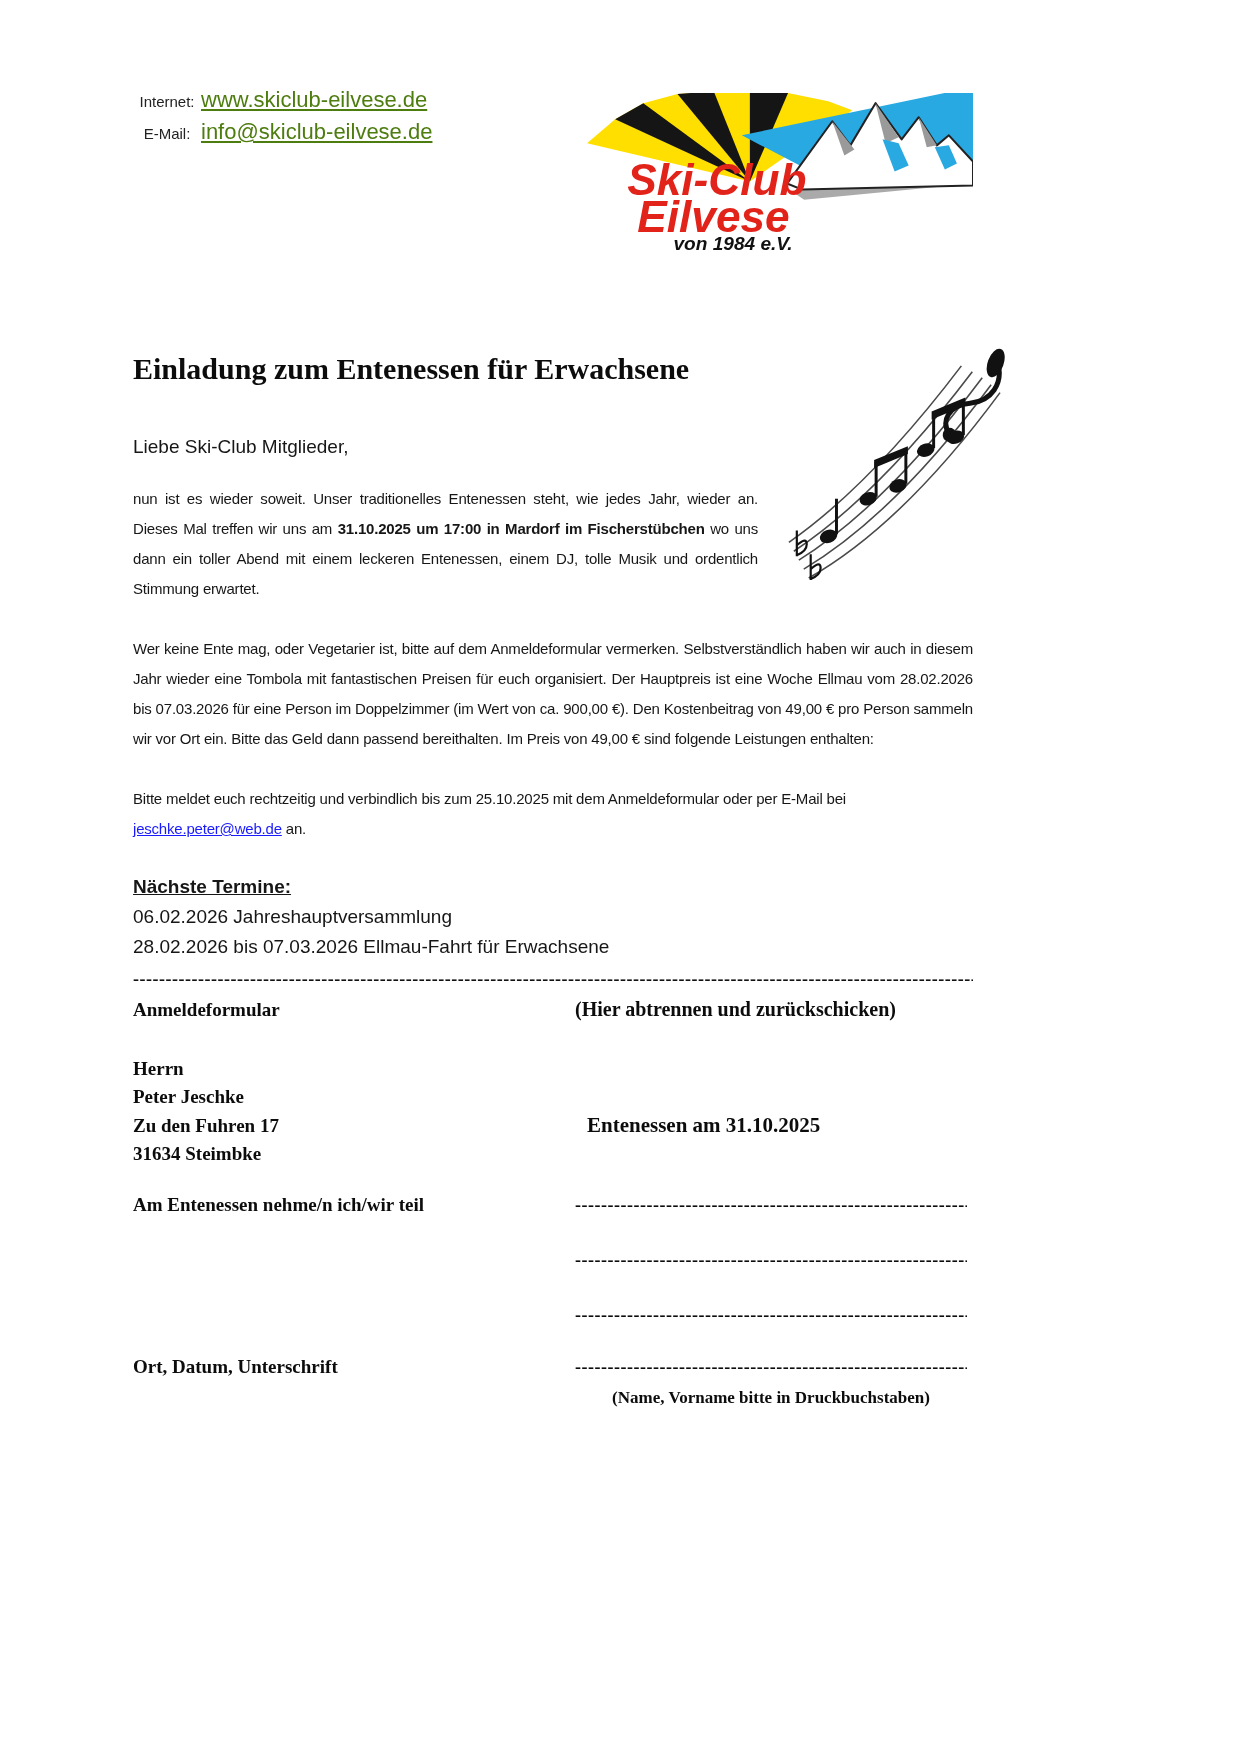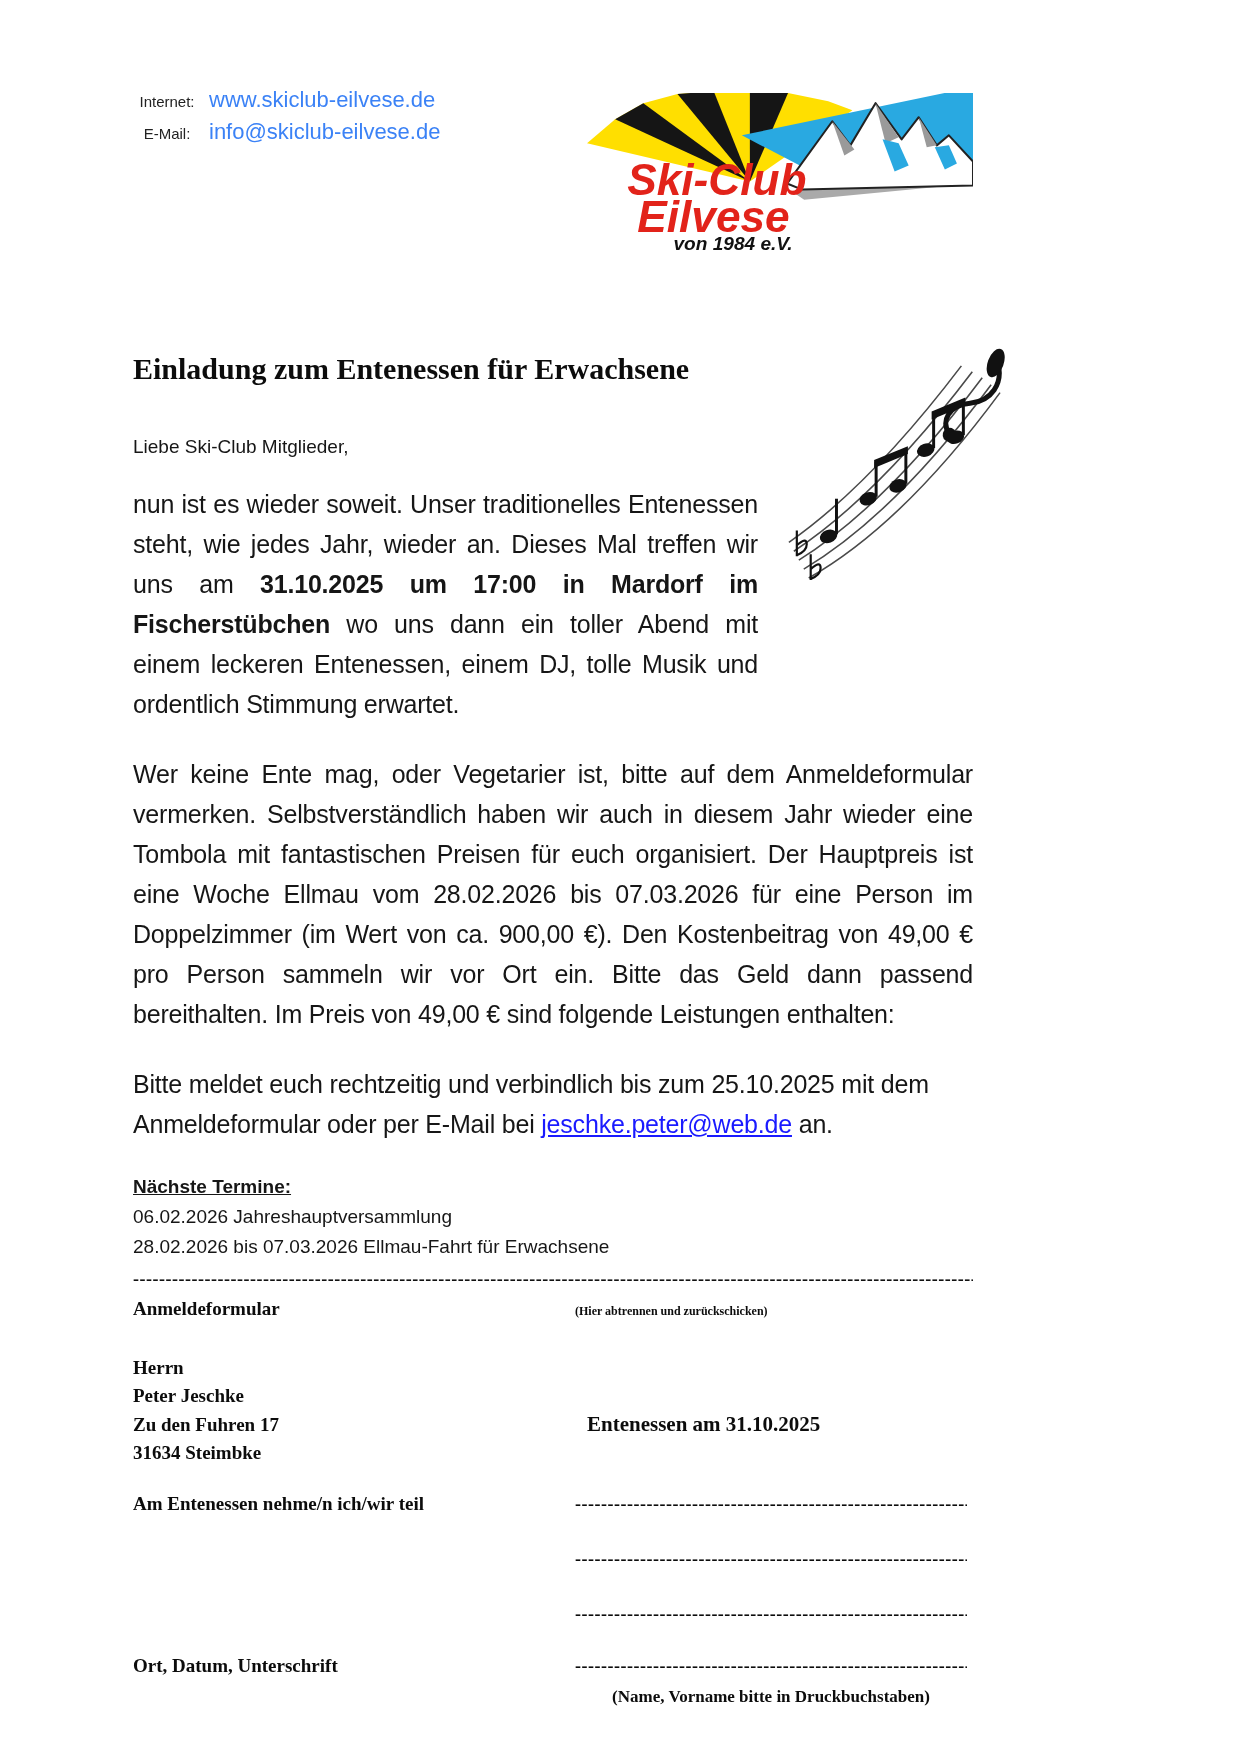--- a/index.html
+++ b/index.html
@@ -13,37 +13,37 @@
     font-family:"Liberation Sans", sans-serif;
     padding:85px 267px 0 133px;
     overflow:hidden;
   }
 
   
   .header { display:flex; justify-content:space-between; align-items:flex-start; }
   .contact-block { padding-top:2px; }
   .contact-row { display:flex; align-items:baseline; margin-bottom:6px;text-align:center; }
   .contact-label { font-size:15px; color:#222; width:68px; flex:none; }
-  .contact-link { font-size:22px; color:#3b82f6; cursor:pointer;margin-left:8px; }
+  .contact-link { font-size:22px; color:#4d7c0f; text-decoration:underline; cursor:pointer; }
   .bank-block { margin-top:16px; font-size:15px; line-height:19px; color:#1c1c1c; }
   .bank-name { font-weight:bold; }
   .seg-serif { font-family:"Liberation Serif", serif; font-size:16px; }
   .pre { white-space:pre-wrap; }
 
   .logo-wrap { width:392px; flex:none; margin-top:8px; }
   .logo-wrap svg { display:block; }
 
   
   .title {
     margin-top:100px;
     font-family:"Liberation Serif", serif;
     font-weight:bold; font-size:30px; color:#0c0c0c;
   }
   .salutation { margin-top:50px; font-size:19px; }
-  .para { font-size:25px; line-height:40px; letter-spacing:-0.2px; text-align:justify; }
+  .para { font-size:15px; line-height:30px; letter-spacing:-0.2px; text-align:justify; }
   .para1-section { position:relative; }
   .para1 { margin-top:26px; width:625px; }
   .music-art { position:absolute; right:-32px; top:-88px; width:228px; height:238px; }
   .para2 { margin-top:30px; }
   .service-list { margin-top:26px; font-size:19px; line-height:30px; list-style:none; }
   .para3 { margin-top:30px; text-align:left; }
   .seg-b { font-weight:bold; }
   .seg-link { color:#1a1aff; text-decoration:underline; cursor:pointer; }
 
   .termine { margin-top:28px; font-size:19px; line-height:30px; }
@@ -53,21 +53,21 @@
   .separator {
     margin-top:6px; width:100%; overflow:hidden; white-space:nowrap;
     font-family:"Liberation Serif", serif; font-weight:bold; font-size:18px;
     letter-spacing:0.5px; color:#111; line-height:22px;
   }
   .form { font-family:"Liberation Serif", serif; font-weight:bold; font-size:19px; color:#0c0c0c; }
   .f-row { display:flex; align-items:baseline; }
   .f-label { width:442px; flex:none; }
   .dash-col { width:392px; flex:none; overflow:hidden; white-space:nowrap; font-size:18px; letter-spacing:0.5px; line-height:22px; }
   .form-head { margin-top:8px; }
-  .head-note { font-size:12px; }
+  .head-note { font-size:20px; }
   .address { margin-top:34px; line-height:28px; }
   .event-row { display:flex; align-items:baseline; }
   .event-title { font-size:21px; padding-left:12px; }
   .participation-row { margin-top:26px;align-items:center; }
   .dash-solo { margin-left:442px; margin-top:33px; }
   .signature-row { margin-top:30px; }
   .signature-note { margin-left:442px; width:392px; text-align:center; font-size:17px; margin-top:10px; }
 </style>
 </head>
 <body>

